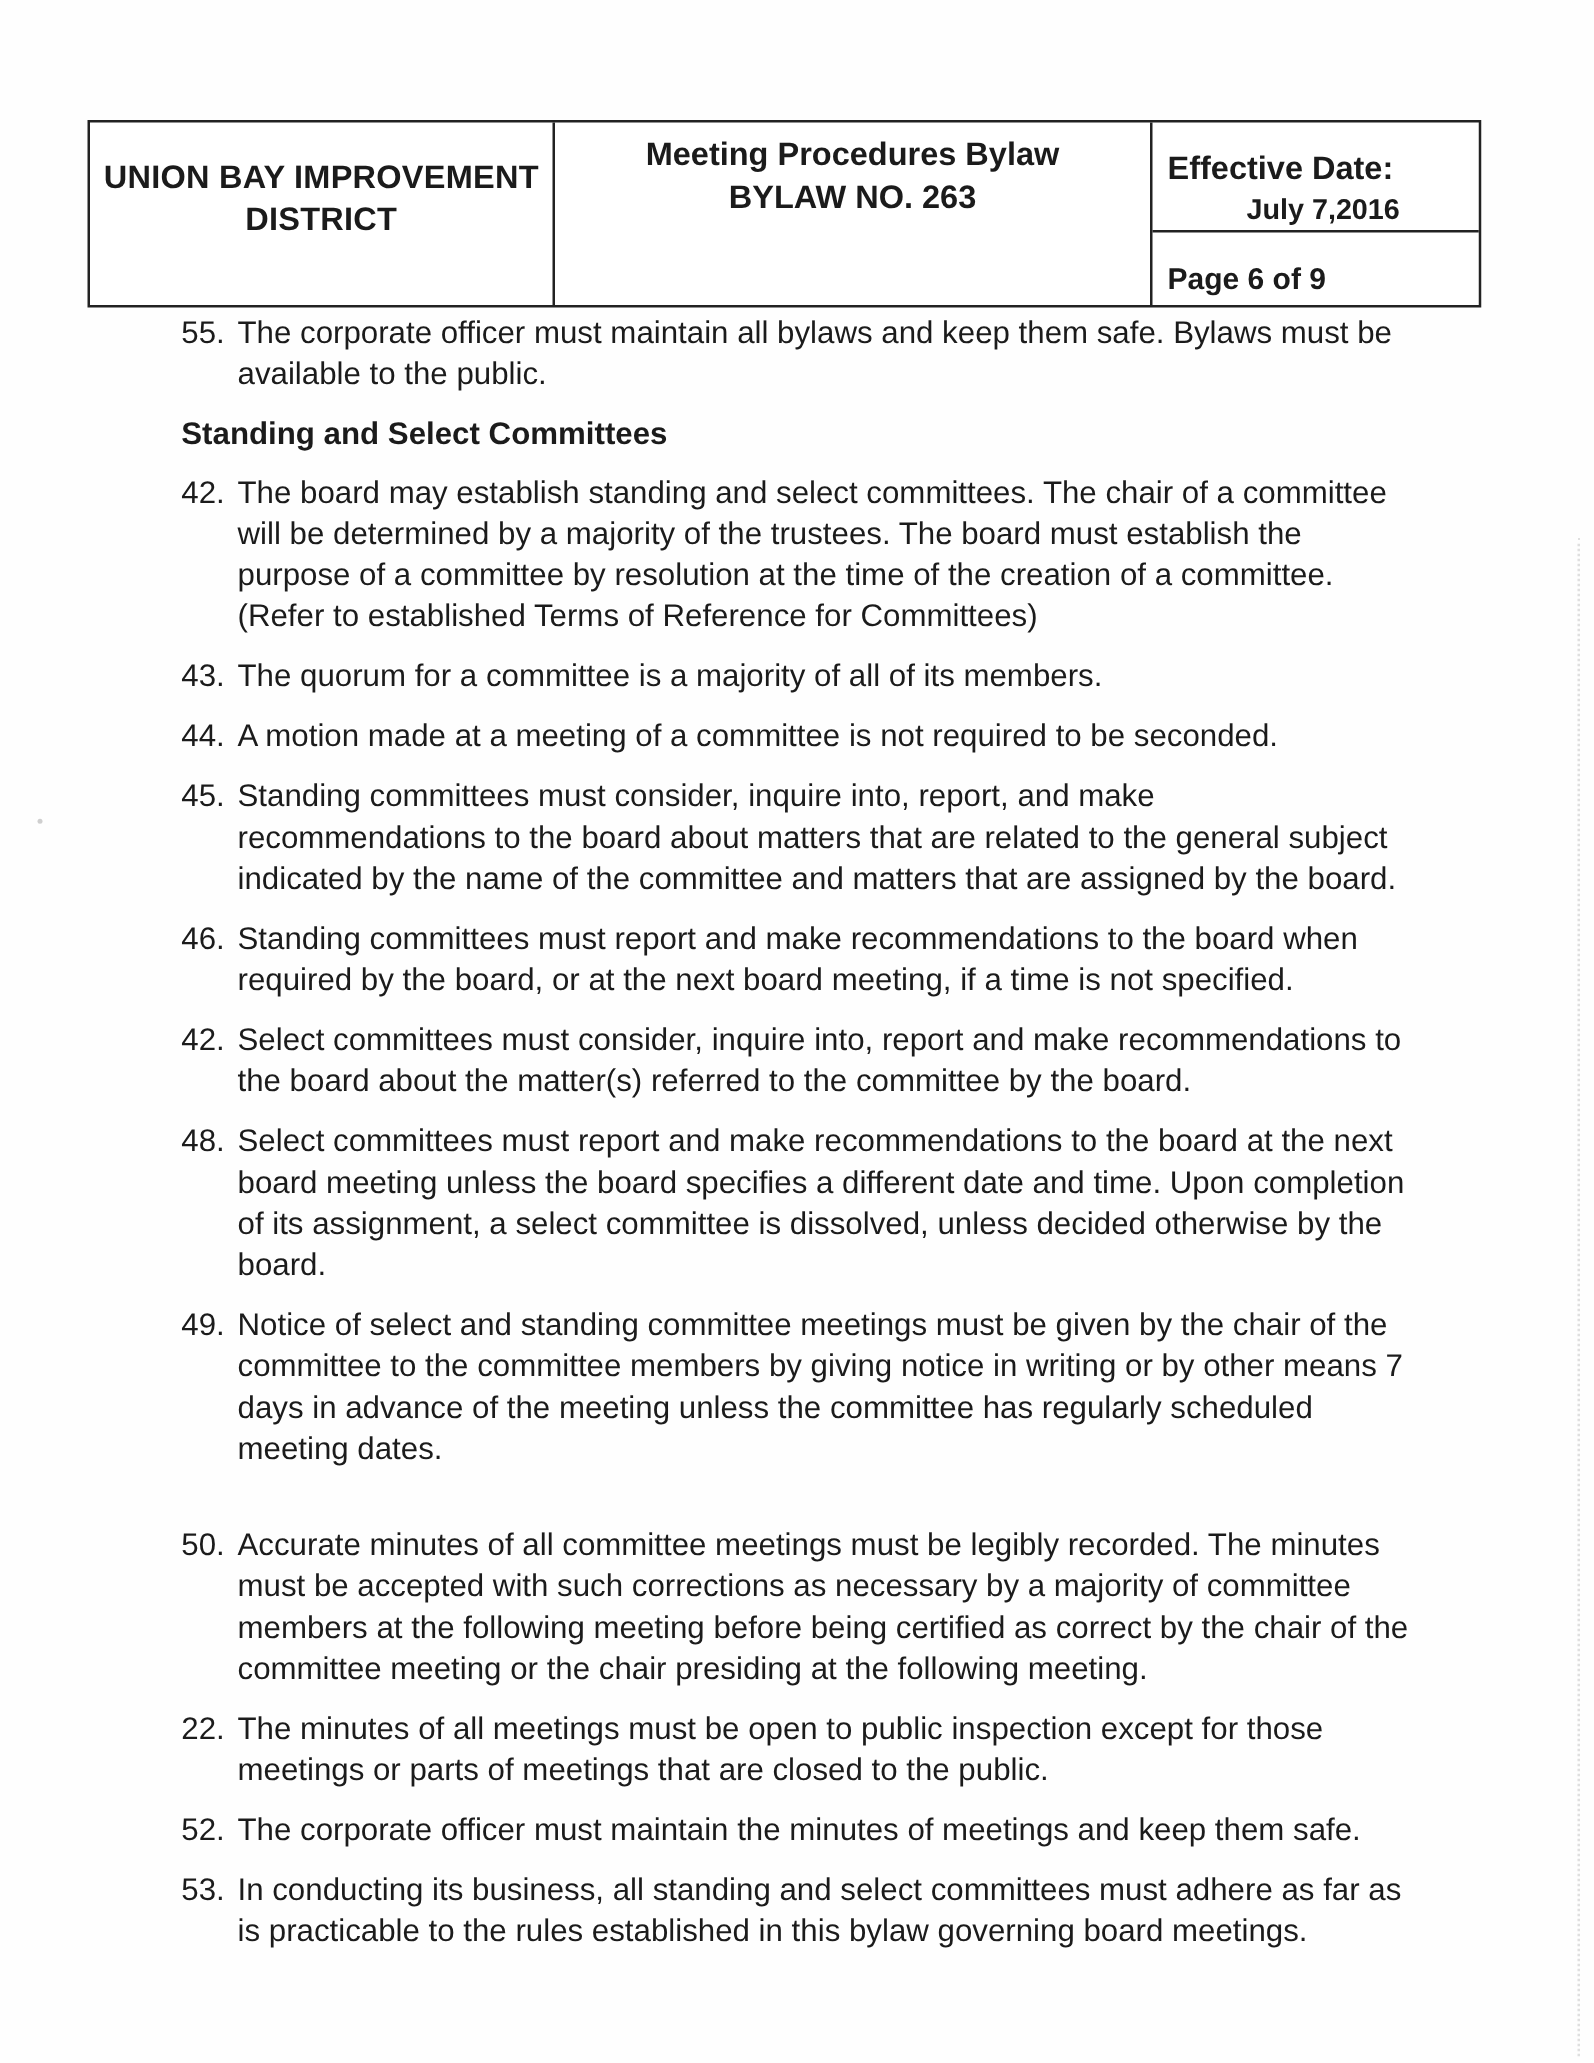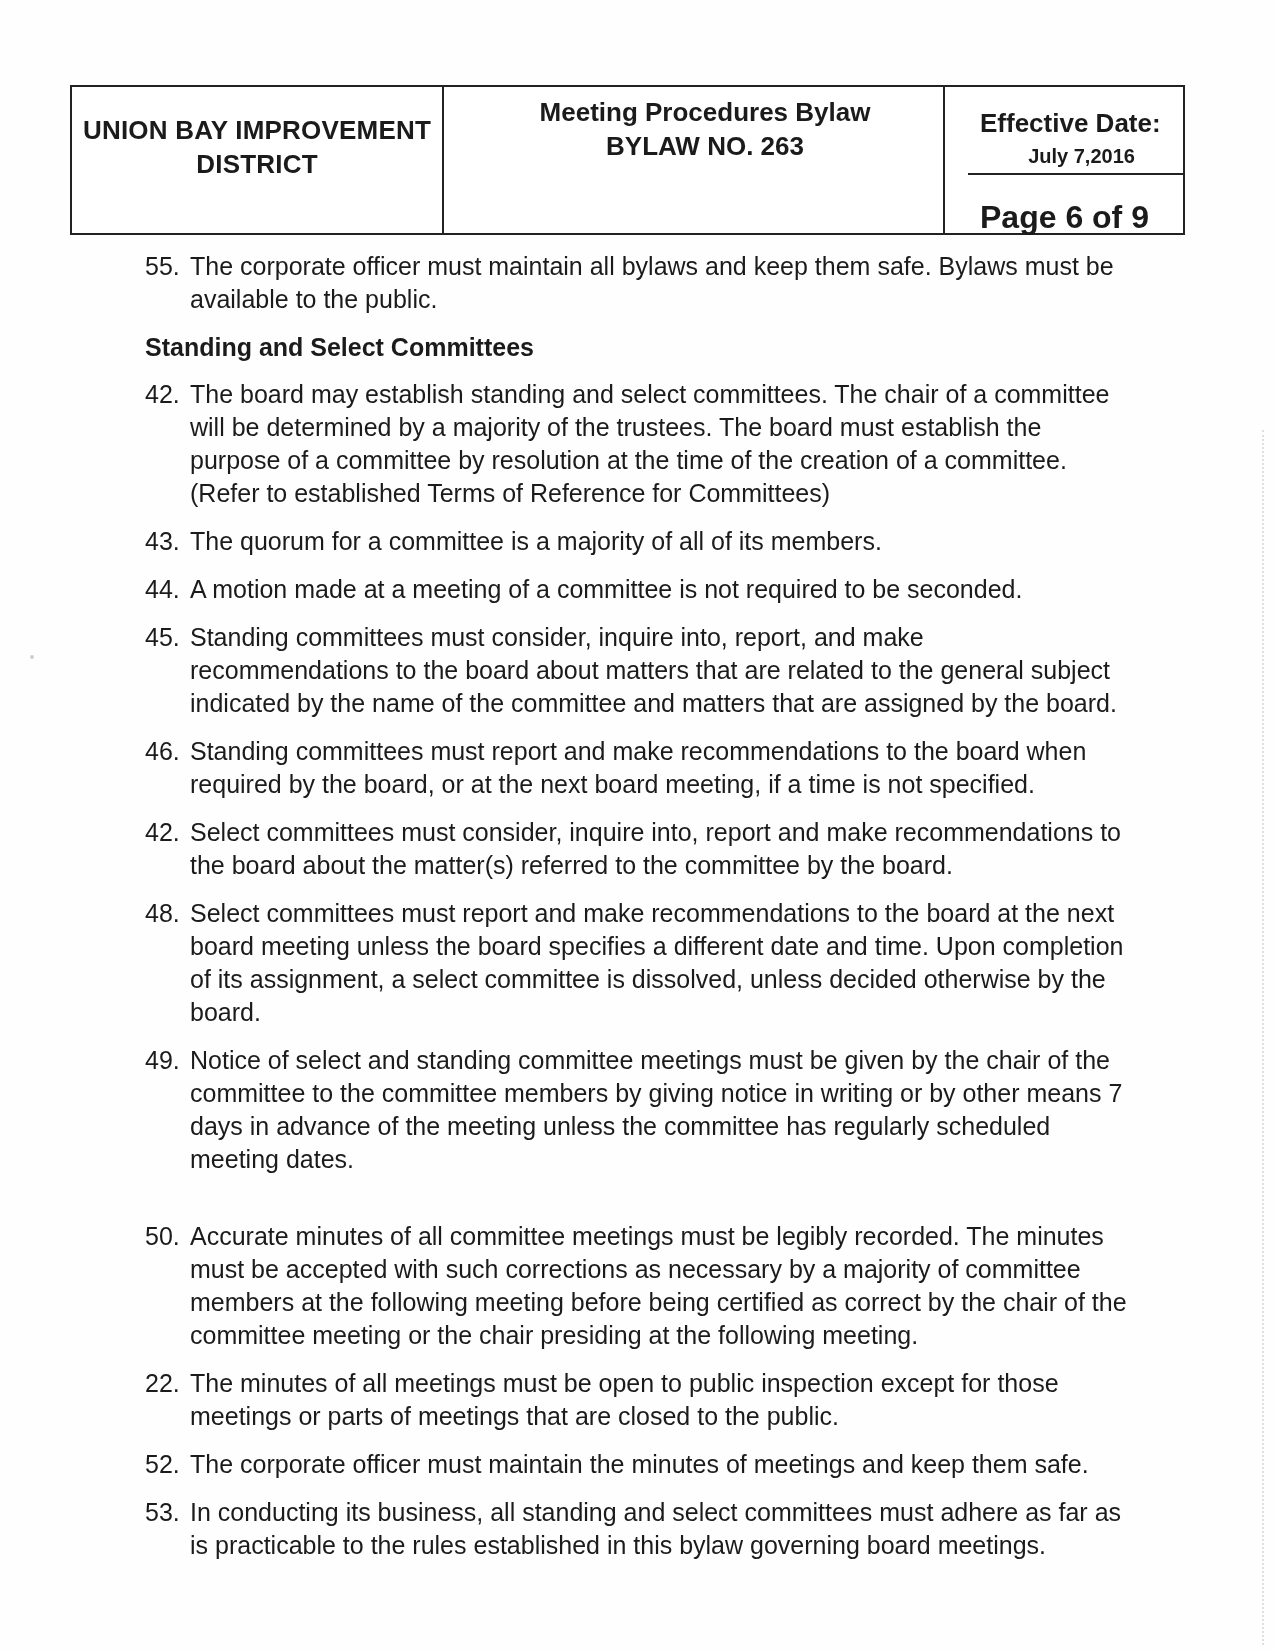--- a/index.html
+++ b/index.html
@@ -14,28 +14,27 @@
     background: #fefefe;
     font-family: "Liberation Sans", sans-serif;
     color: #1b1b1b;
     overflow: hidden;
   }
 
   
   .header-table {
     position: absolute;
     left: 70px;
-    top: 85px;
+    top: 96px;
     width: 1115px;
     height: 150px;
     display: flex;
     border: 2px solid #222;
     box-sizing: border-box;
     background: #fff;
-    gap: 23px;
   }
   .header-table .cell { box-sizing: border-box; }
   .cell-org {
     width: 372px;
     border-right: 2px solid #222;
     text-align: center;
     padding-top: 26px;
     font-weight: bold;
     font-size: 26px;
     line-height: 34px;
@@ -60,27 +59,27 @@
     height: 88px;
     border-bottom: 2px solid #222;
     box-sizing: border-box;
     padding: 20px 0 0 12px;
     font-weight: bold;
     font-size: 26px;
     line-height: 33px;
   }
   .effective-date-value {
     text-align: center;
-    font-size: 20px;
+    font-size: 23px;
   }
   .meta-bottom {
     flex: 1;
     padding: 24px 16px 0 12px;
     font-weight: bold;
-    font-size: 32px;
+    font-size: 24px;
   }
 
   
   .doc-body {
     position: absolute;
     left: 145px;
     top: 250px;
     width: 1010px;
     font-size: 25px;
     line-height: 33px;

